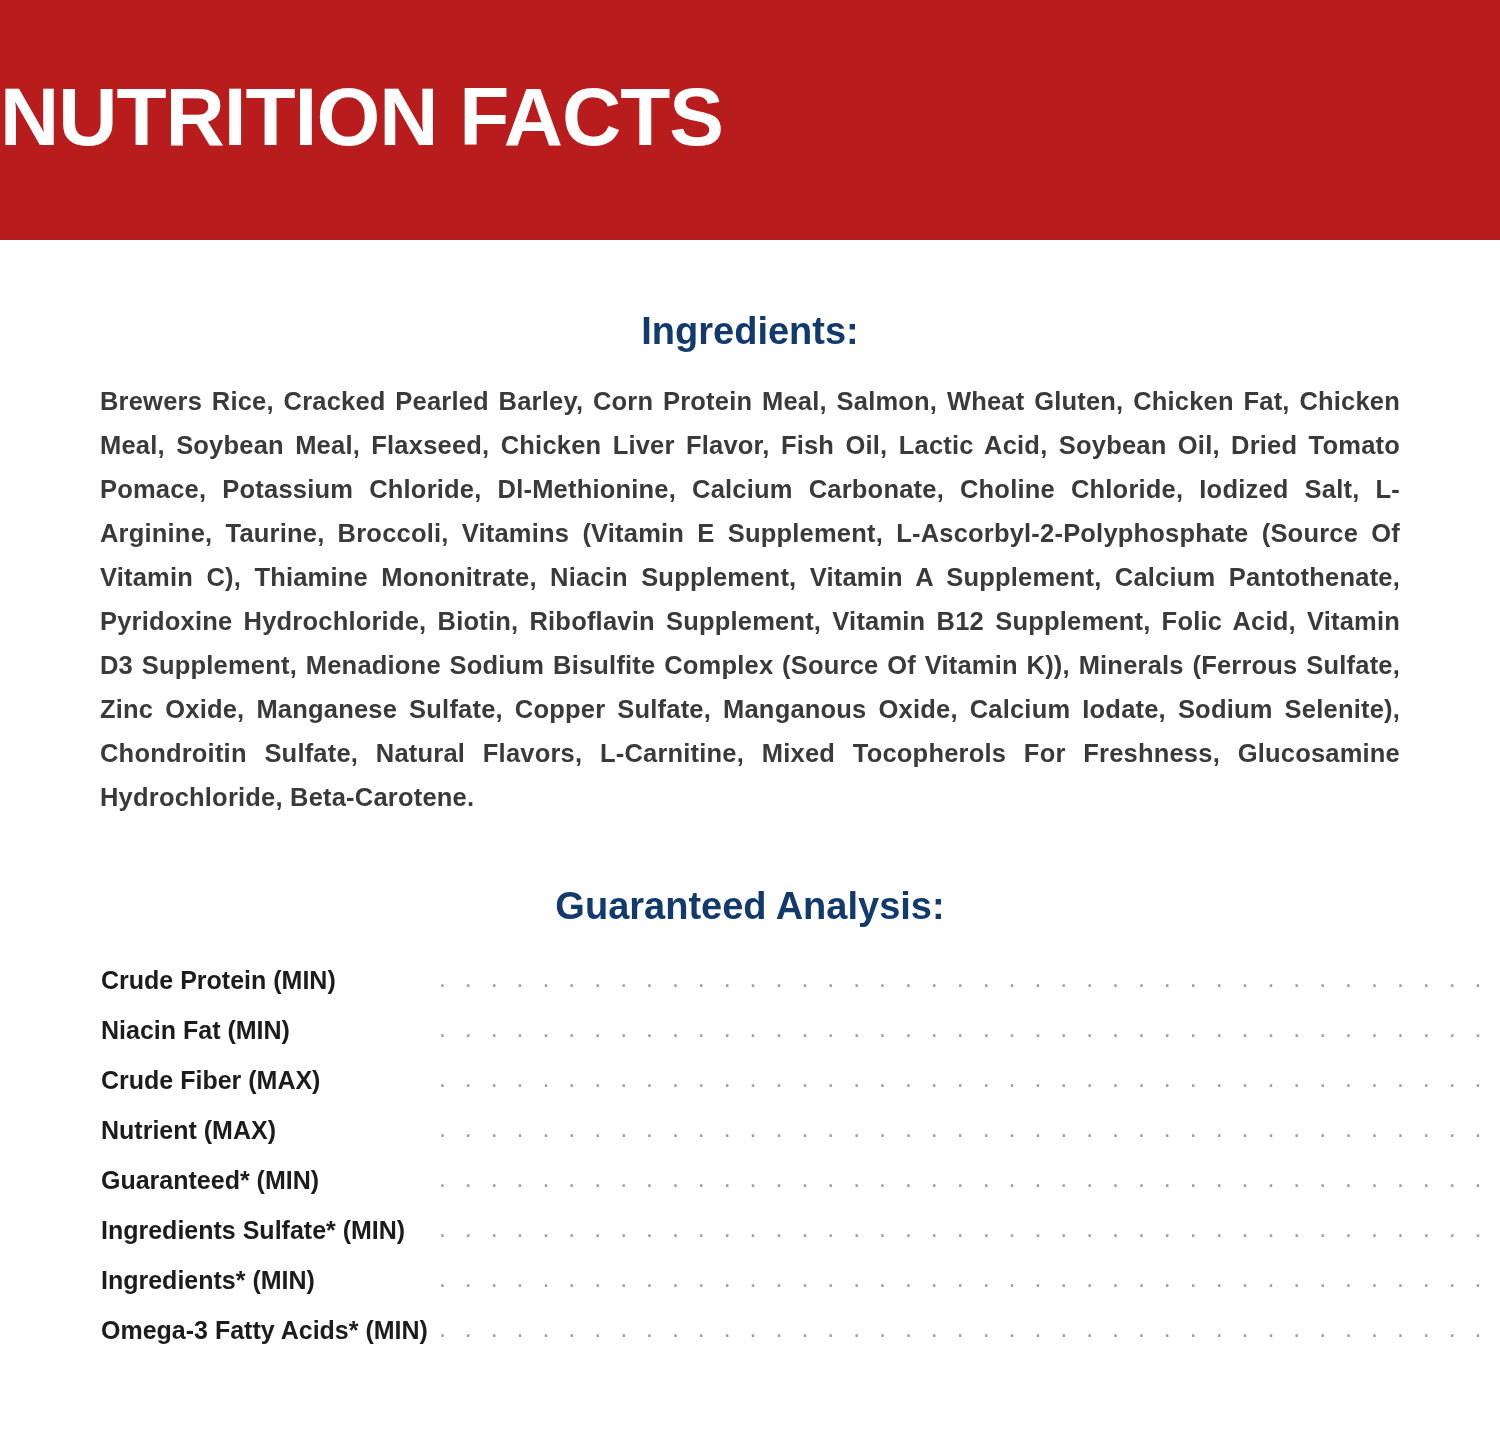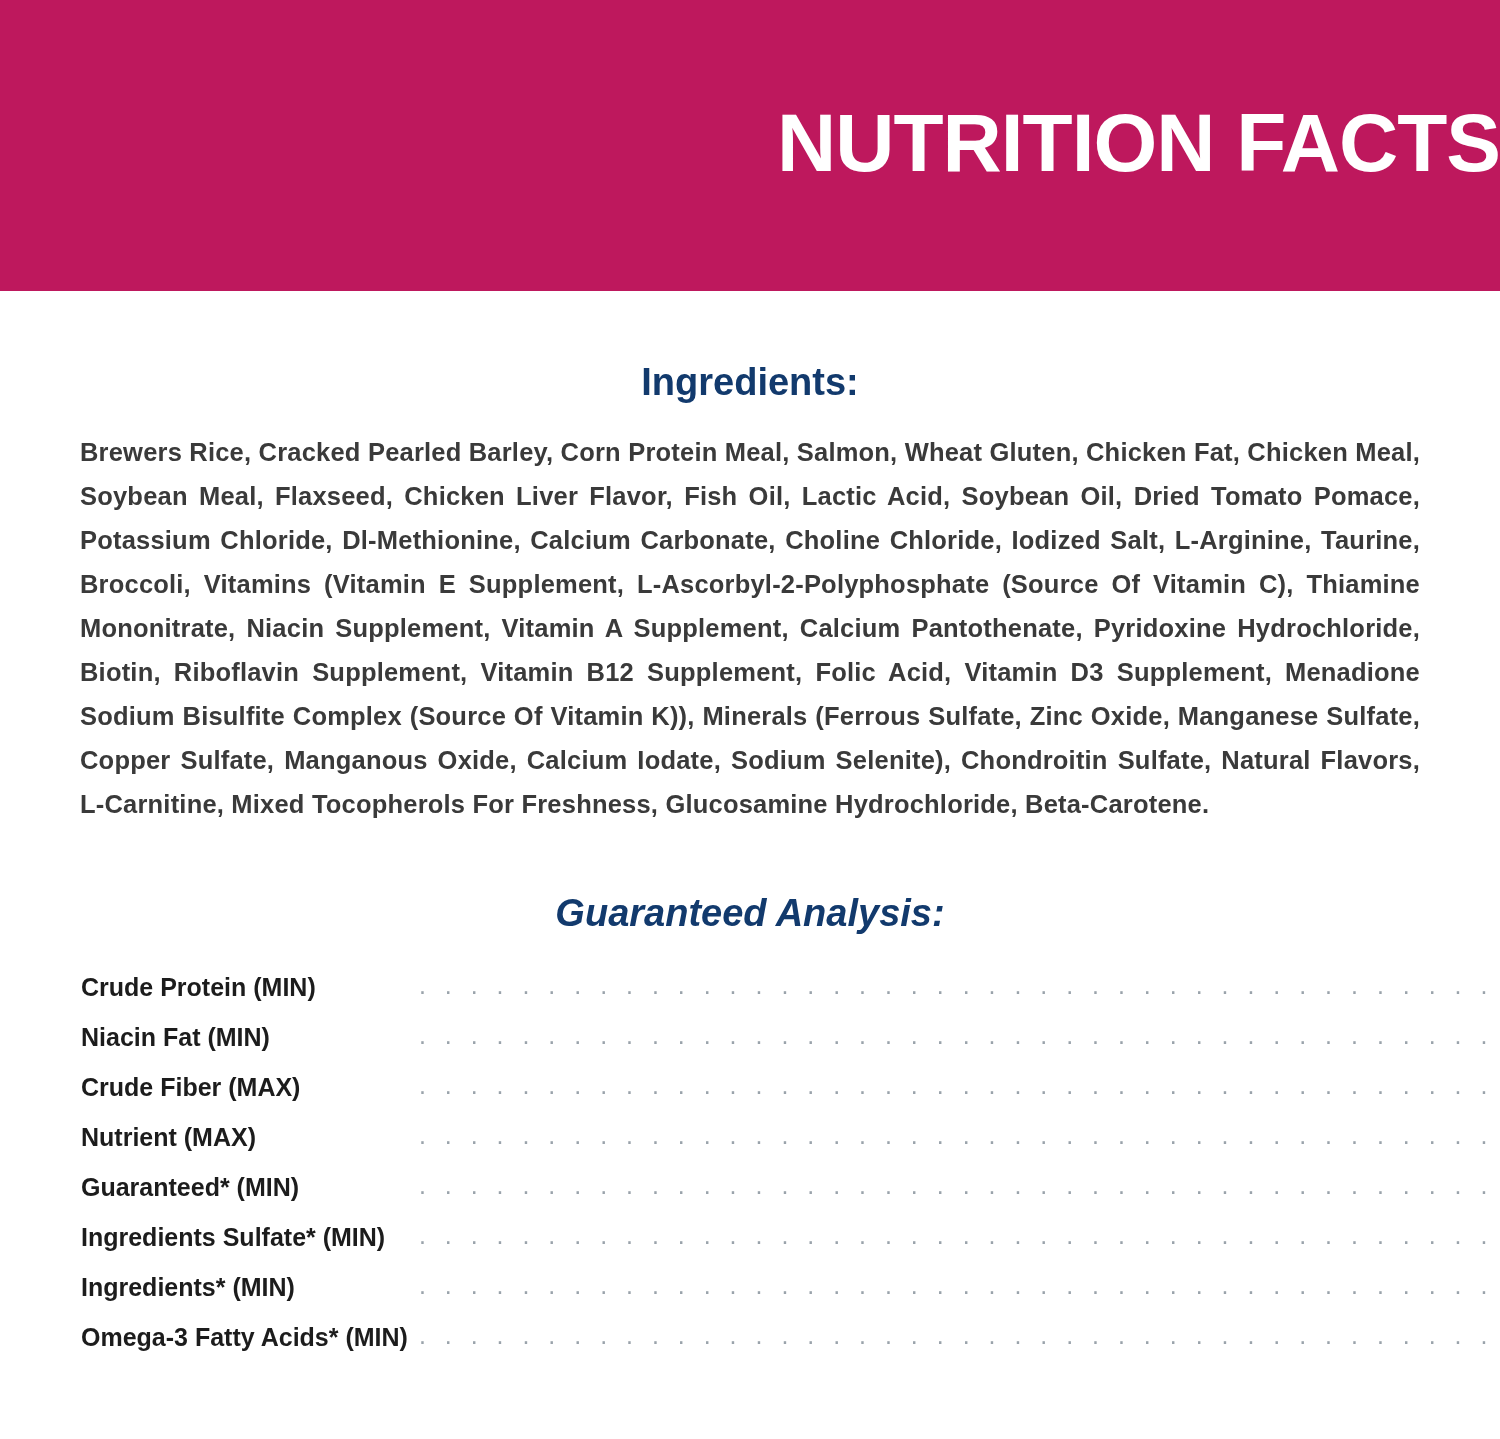--- a/index.html
+++ b/index.html
@@ -14,38 +14,38 @@
     overflow: hidden;
   }
   .page {
     position: relative;
     width: 1500px;
     height: 1439px;
     box-sizing: border-box;
   }
   .header-band {
     width: 100%;
-    height: 291px;
-    background: #be185d;
+    height: 240px;
+    background: #b91c1c;
     display: flex;
     align-items: center;
-    justify-content: flex-end;
+    justify-content: flex-start;
     box-sizing: border-box;
   }
   .header-title {
     color: #ffffff;
     font-size: 82px;
     font-weight: bold;
     letter-spacing: -1px;
     line-height: 1;
     text-align: center;
     padding-bottom: 6px;
   }
   .content {
-    padding: 0 80px;
+    padding: 0 100px;
     box-sizing: border-box;
   }
   .section-heading {
     color: #123a6d;
     font-size: 38px;
     font-weight: bold;
     text-align: center;
     margin-top: 70px;
     margin-bottom: 26px;
   }
@@ -58,21 +58,20 @@
     letter-spacing: 0.2px;
     font-weight: bold;
   }
   .ga-heading {
     color: #123a6d;
     font-size: 38px;
     font-weight: bold;
     text-align: center;
     margin-top: 66px;
     margin-bottom: 22px;
-    font-style: italic;
   }
   .ga-table {
     width: 100%;
     border-collapse: collapse;
   }
   .ga-row {
     height: 50px;
   }
   .ga-label {
     color: #1c1c1c;

